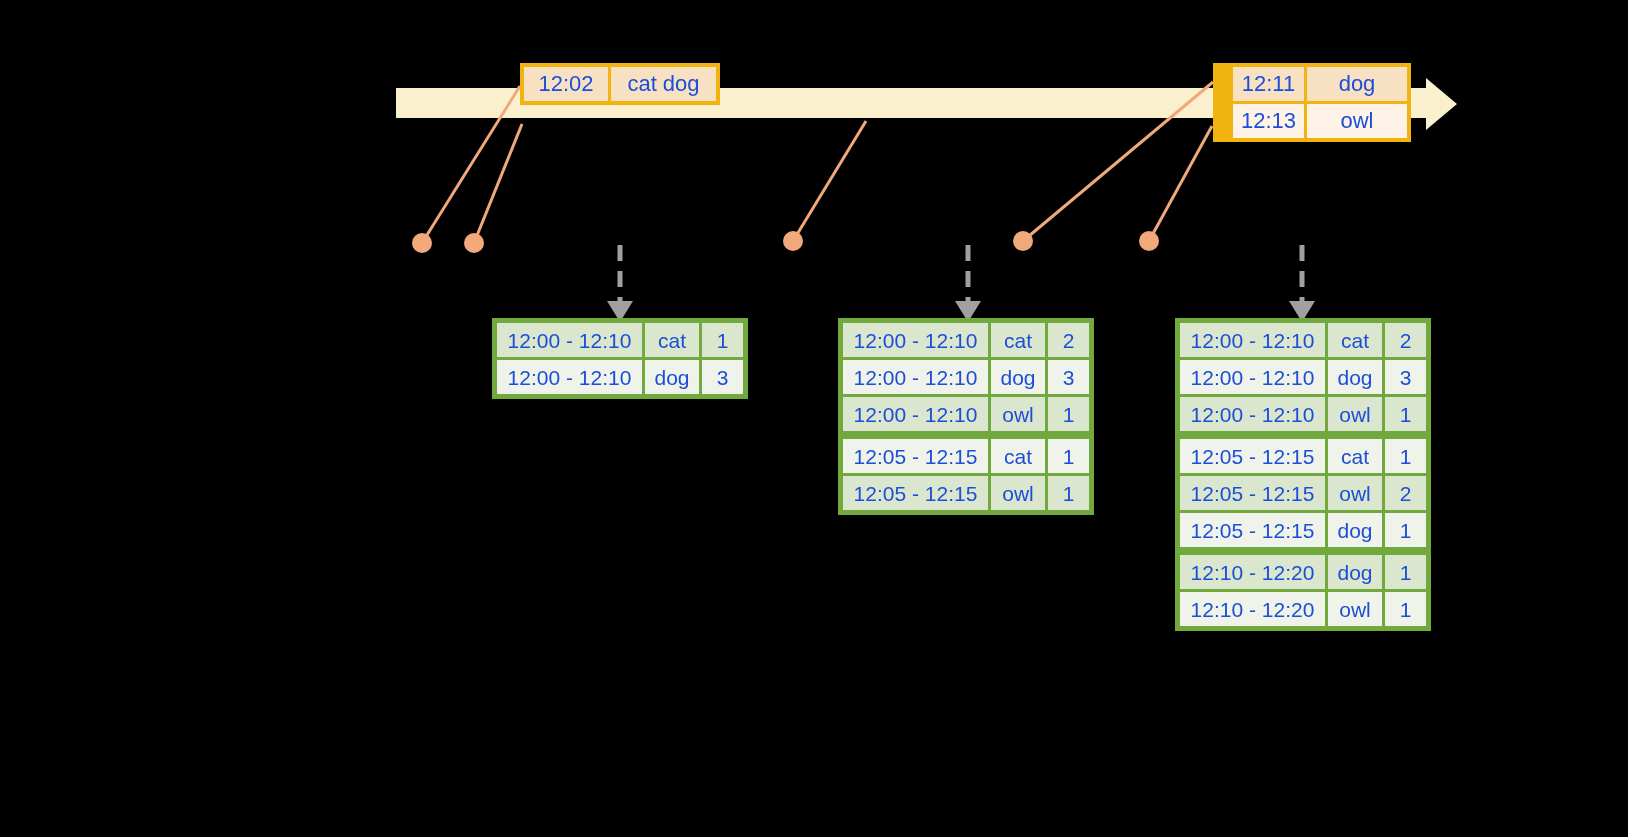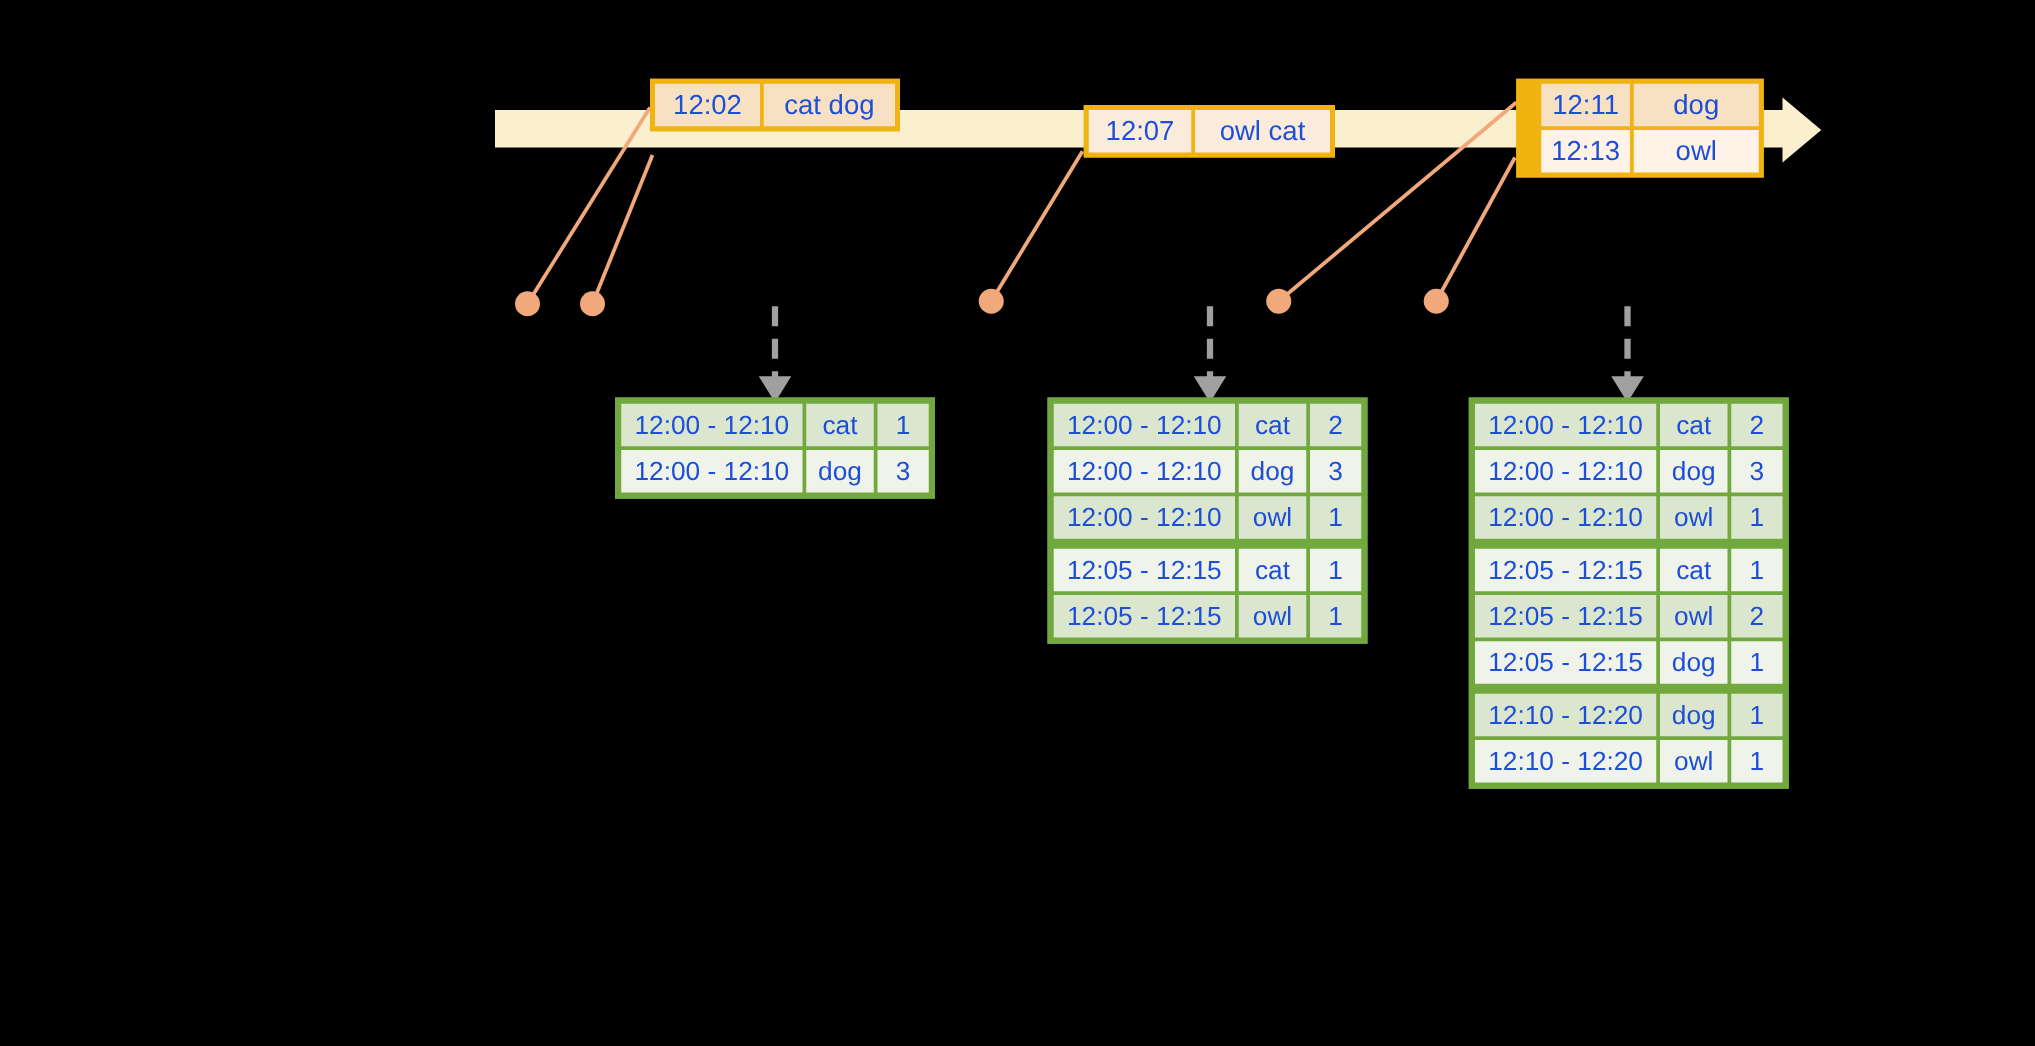--- a/index.html
+++ b/index.html
@@ -91,26 +91,20 @@
       </g>
     </g>
   </svg>
 
   <div id="event-table-1" class="event-table">
       <div class="event-row shade-dark">
         <div class="event-cell cell-time">12:02</div>
         <div class="event-cell cell-words">cat dog</div>
       </div>
     </div>
-  <div id="event-table-2" class="event-table">
-      <div class="event-row shade-mid">
-        <div class="event-cell cell-time">12:07</div>
-        <div class="event-cell cell-words">owl cat</div>
-      </div>
-    </div>
   <div id="event-table-3" class="event-table">
       <div class="event-row shade-dark">
         <div class="event-cell cell-time">12:11</div>
         <div class="event-cell cell-words">dog</div>
       </div>
       <div class="event-row shade-light">
         <div class="event-cell cell-time">12:13</div>
         <div class="event-cell cell-words">owl</div>
       </div>
     </div>

